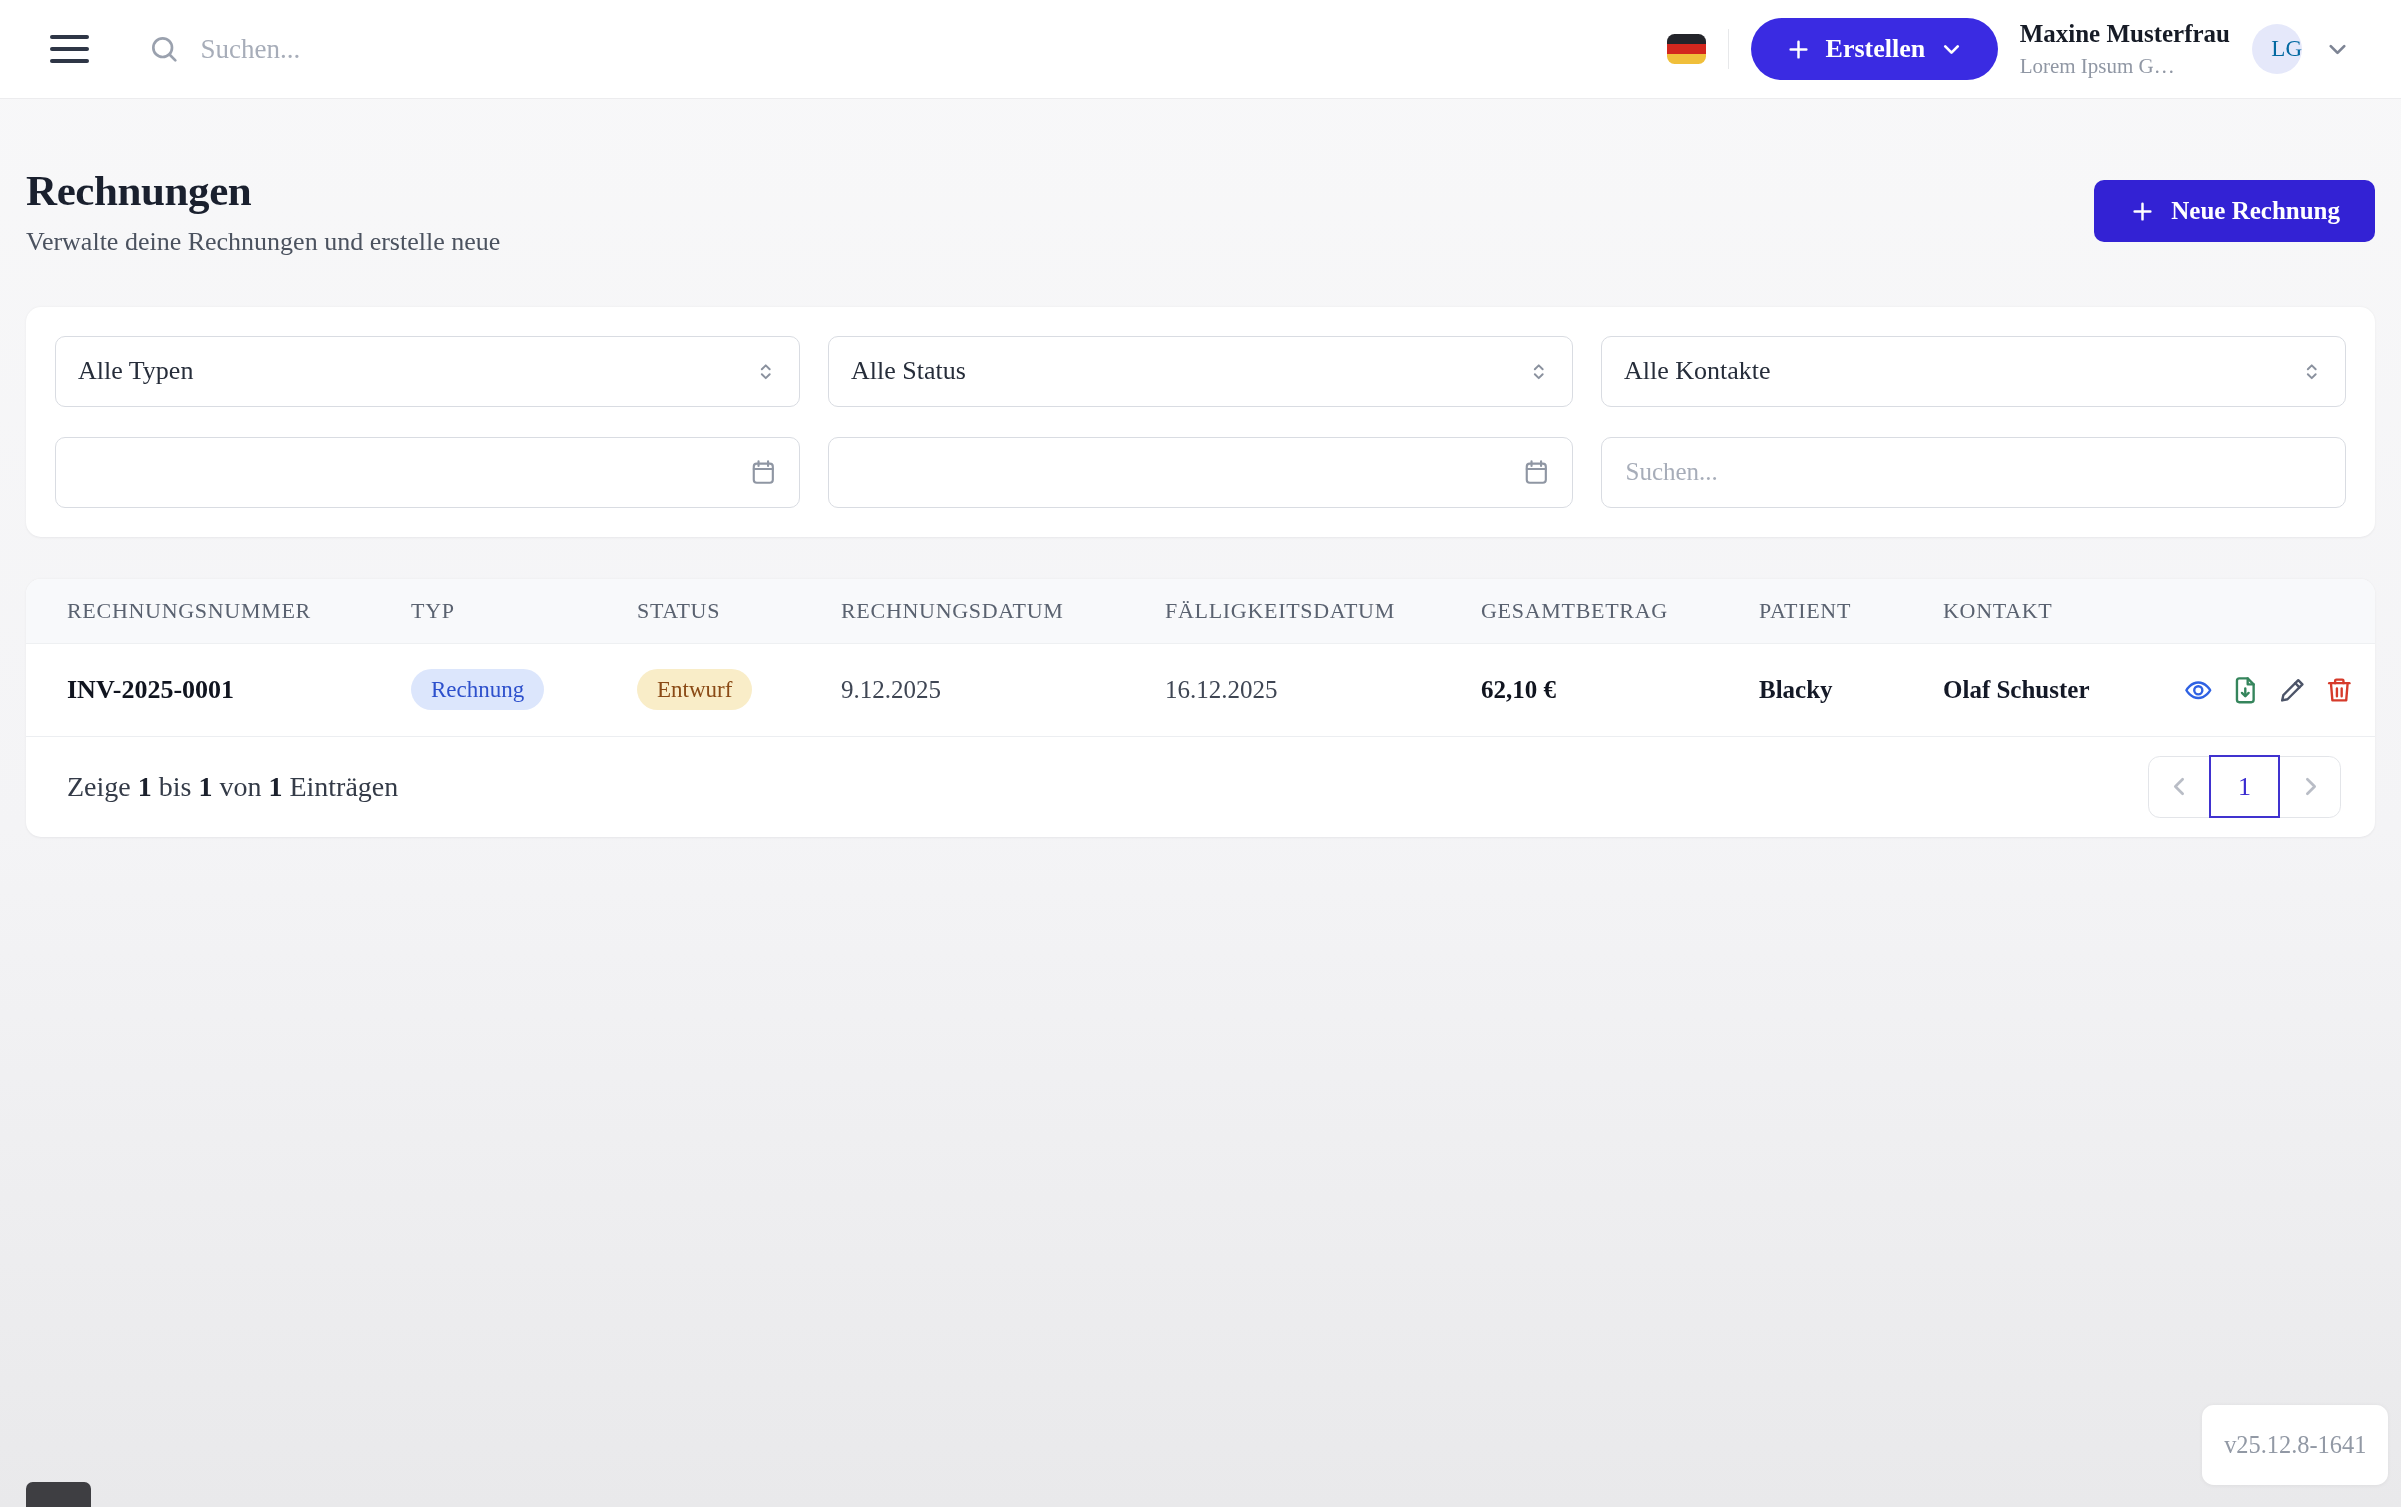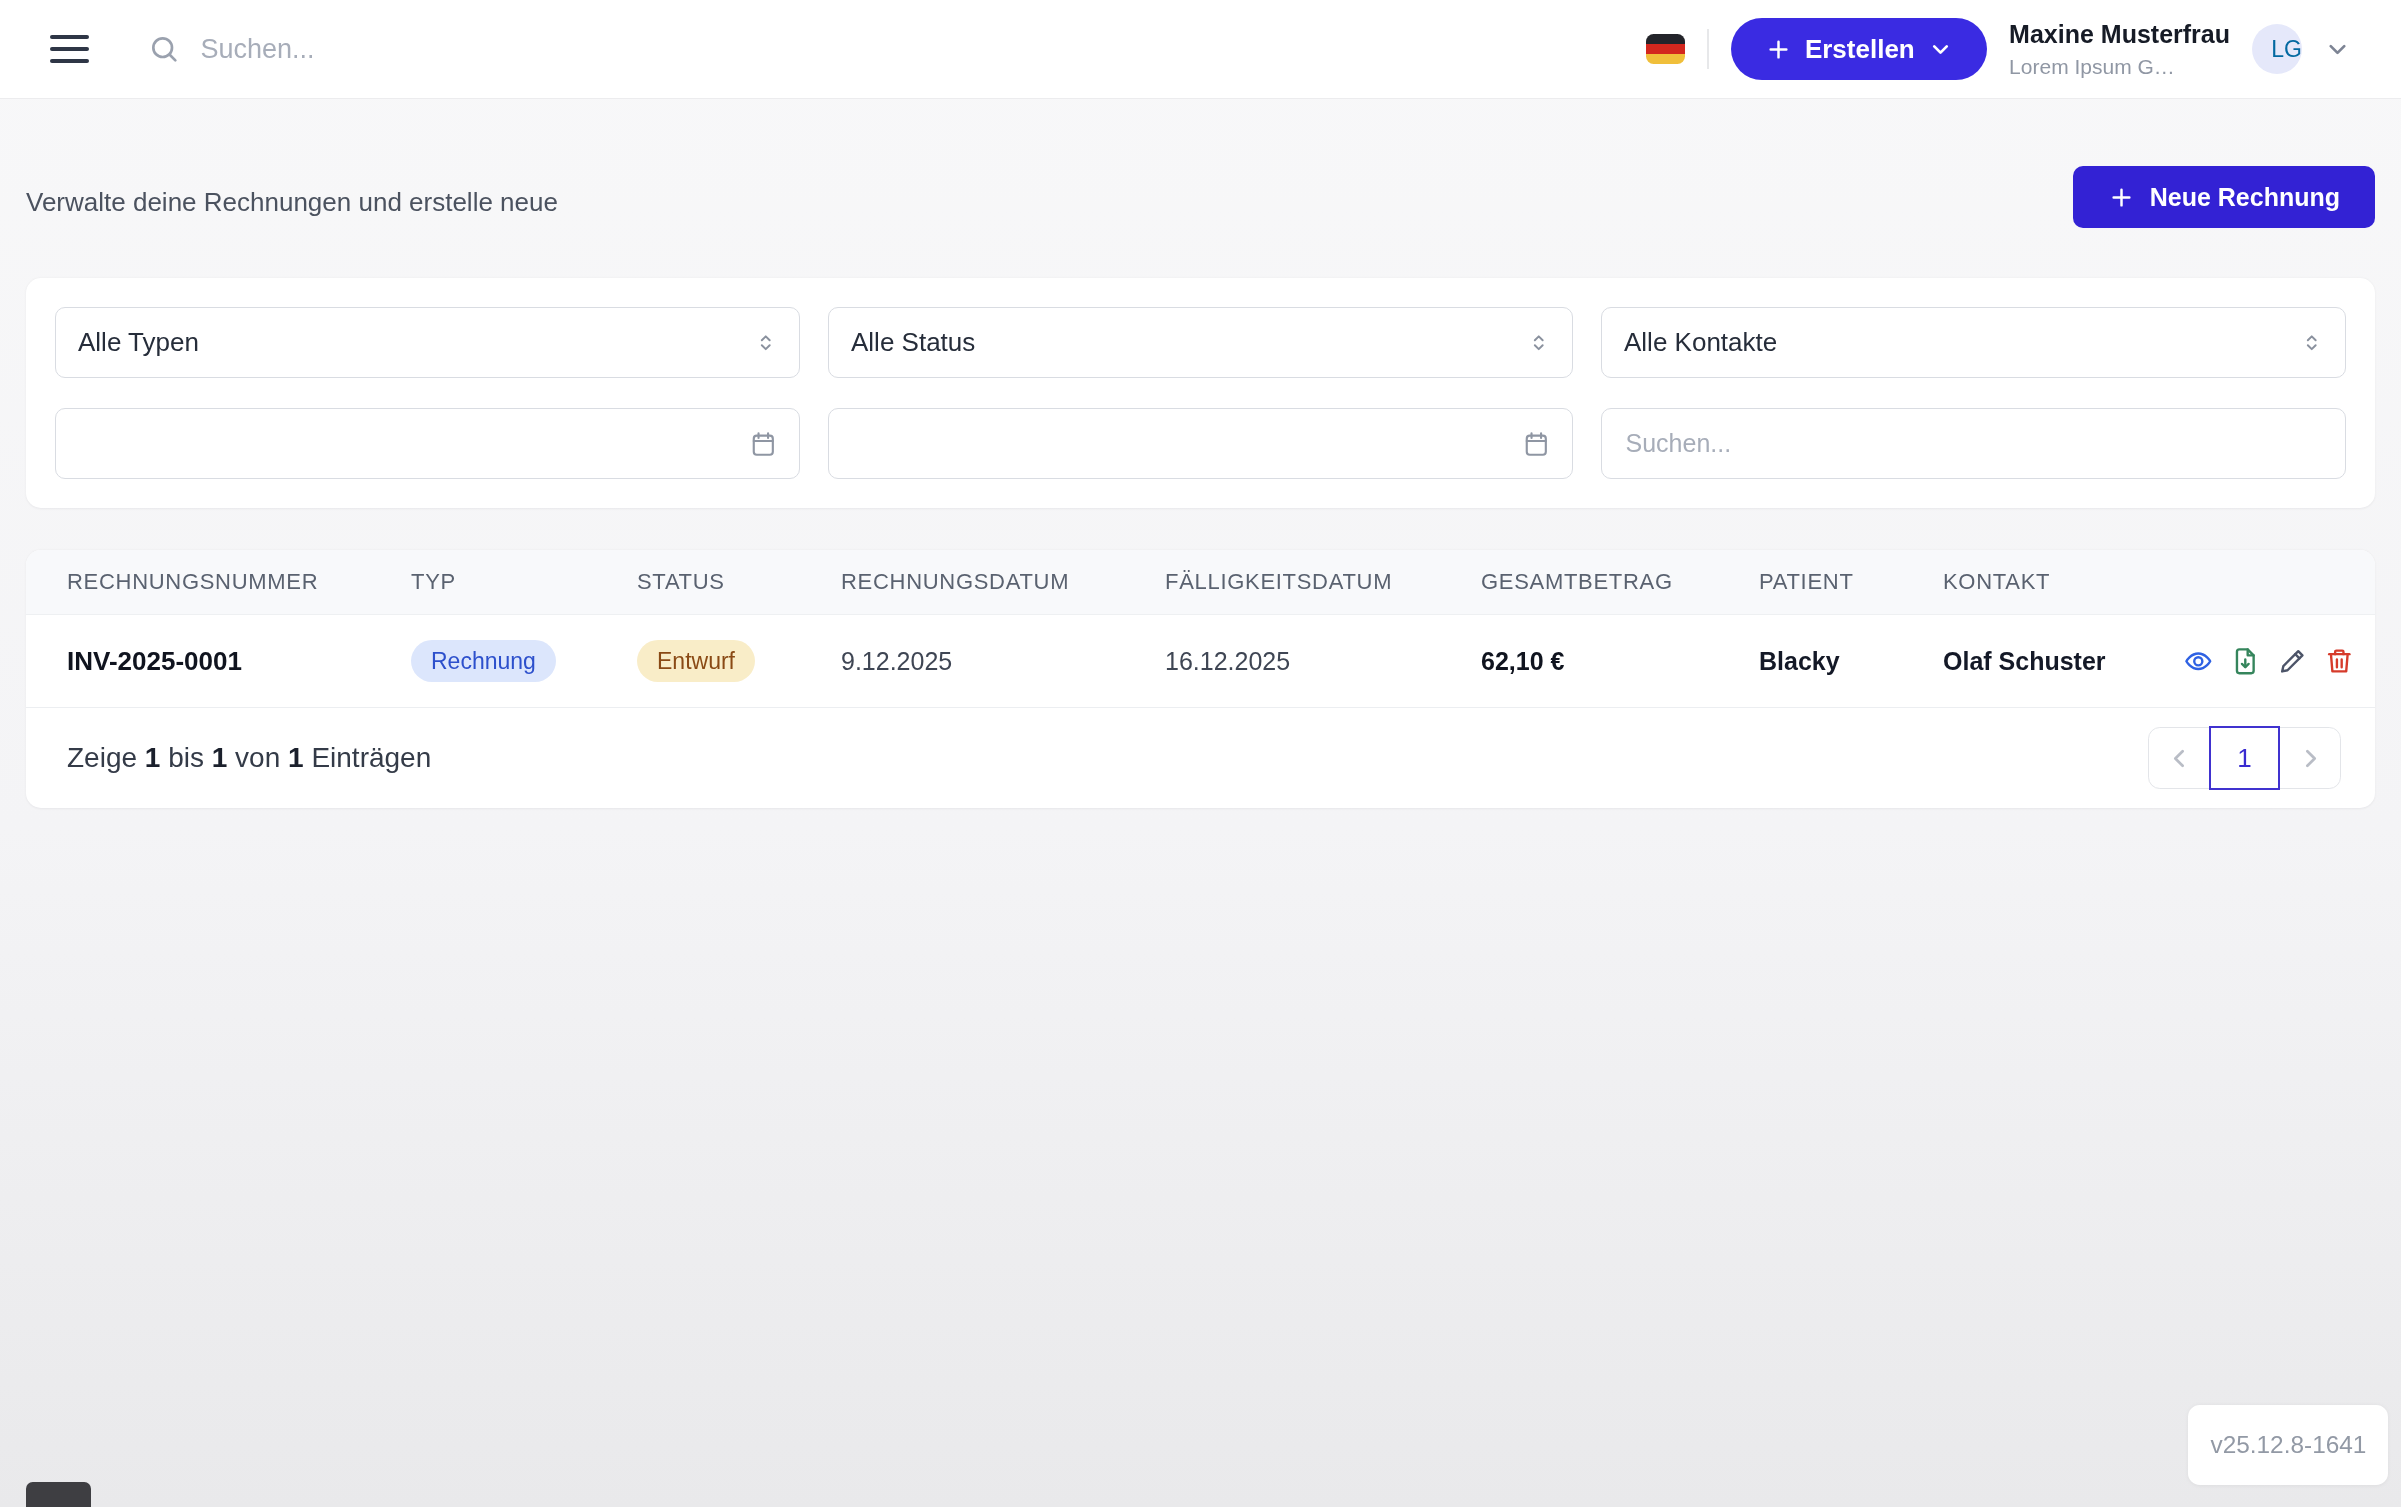--- a/index.html
+++ b/index.html
@@ -4,21 +4,21 @@
 <style>
   * { box-sizing: border-box; }
   html,body { margin:0; padding:0; }
   body {
     width:2401px; height:1507px;
     font-family:"Liberation Sans", sans-serif;
     color:#1c2230;
     background:linear-gradient(180deg,#f8f8f9 0%,#f4f4f6 55%,#e9e9eb 100%);
     overflow:hidden;
   }
-  .app { width:2401px; height:1507px; position:relative; }
+  .app { width:2401px; height:1507px; position:relative;font-family:Liberation Serif, serif; }
 
   
   .topbar {
     height:99px; background:#ffffff; border-bottom:0.8px solid #ececee;
     display:flex; align-items:center; padding:0 50px;
   }
   .hamburger { width:39px; height:28.6px; display:flex; flex-direction:column; justify-content:space-between;
     background:none; border:none; padding:0; cursor:pointer; }
   .hamburger i { display:block; height:4.2px; background:#2e3646; border-radius:2.5px; }
   .topbar-search { display:flex; align-items:center; gap:18.5px; margin-left:59px; flex:1; }
@@ -160,20 +160,21 @@
             <path d="M6 9l6 6 6-6"></path>
           </svg>
       </button>
     </div>
   </header>
 
   <main class="page">
 
     <div class="page-head">
       <div>
+        <h1 class="page-title">Rechnungen</h1>
         <div class="page-subtitle">Verwalte deine Rechnungen und erstelle neue</div>
       </div>
       <button class="btn-new">
         <svg viewBox="0 0 24 24" width="27" height="27" fill="none" stroke-width="2.2" stroke-linecap="round">
             <path d="M12 5v14M5 12h14"></path>
           </svg>
         <span>Neue Rechnung</span>
       </button>
     </div>
 

